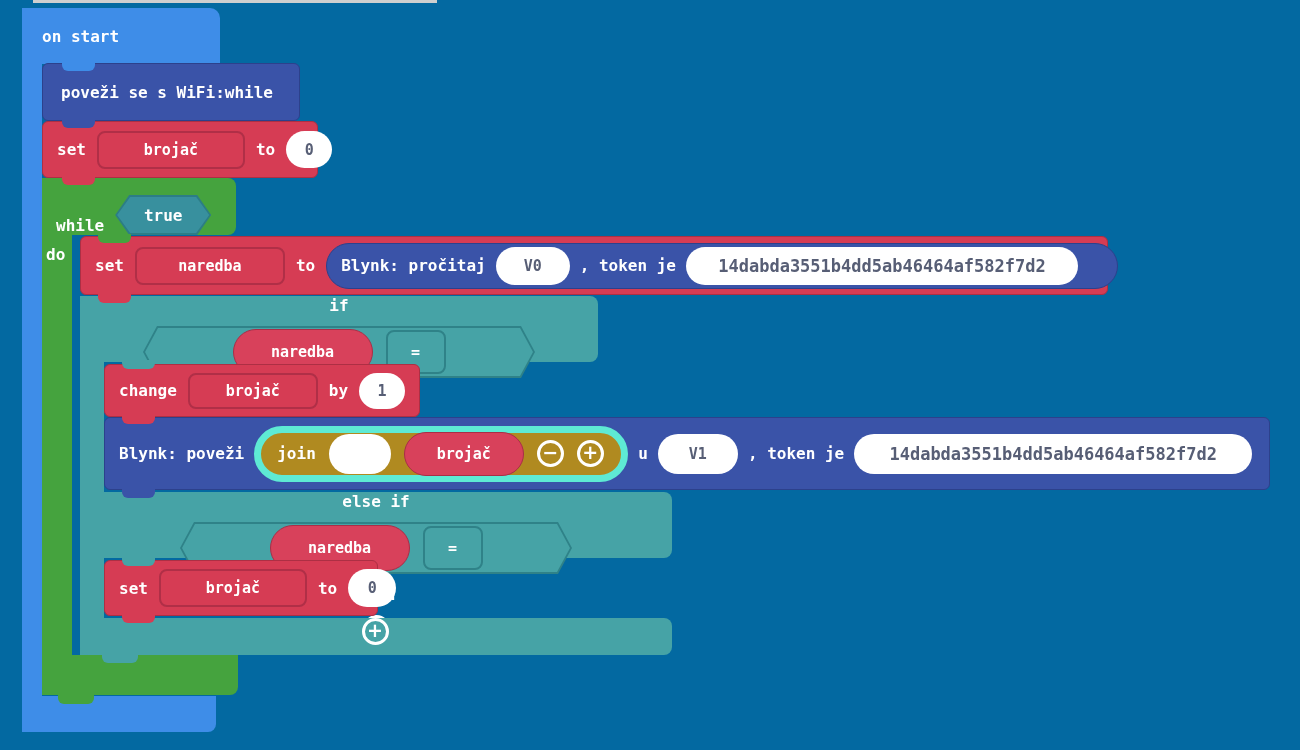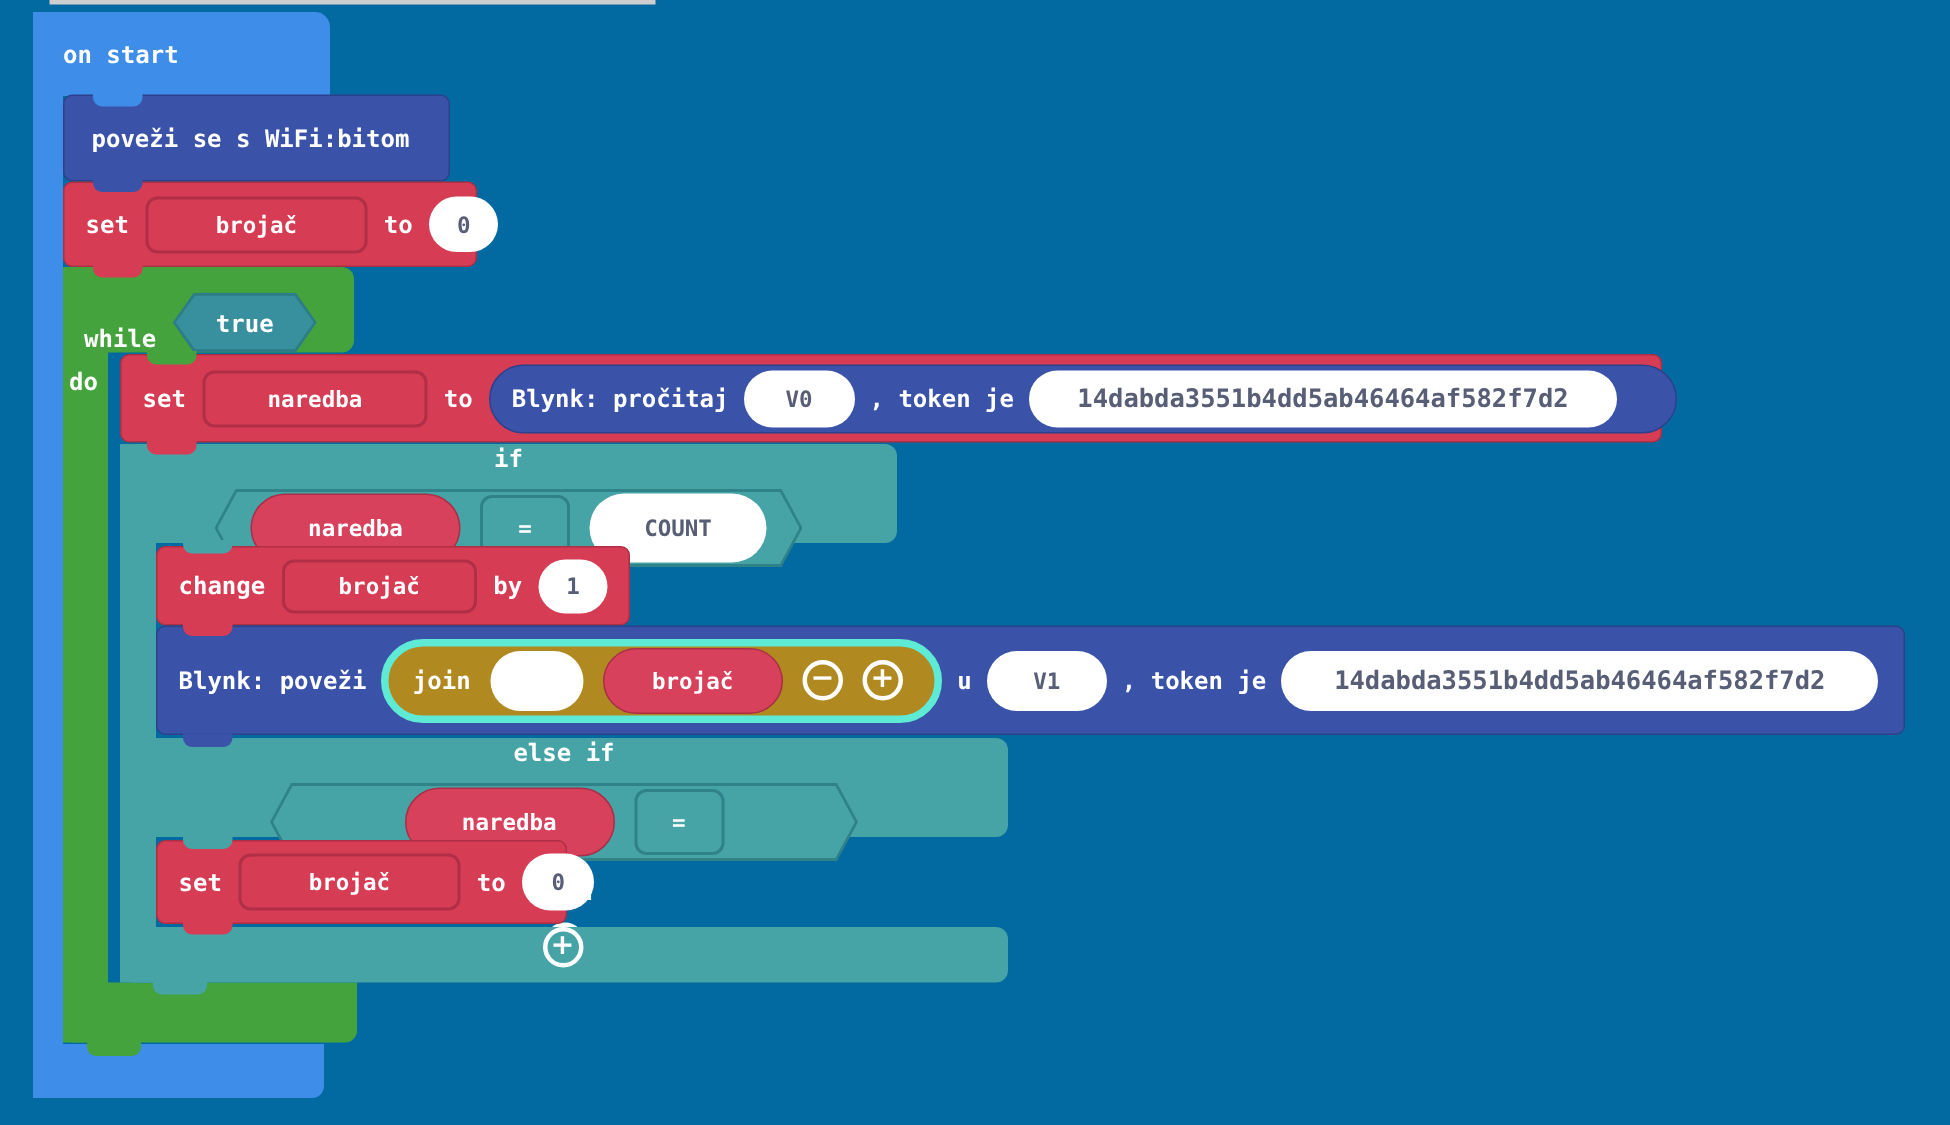--- a/index.html
+++ b/index.html
@@ -68,21 +68,21 @@
 <div class="canvas">
   <div class="topstrip"></div>
 
   <div class="part c-blue" style="left:22px;top:8px;width:20px;height:724px"></div>
   <div class="part c-blue rbot" style="left:22px;top:696px;width:194px;height:36px"></div>
   <div class="part c-blue hat pad" style="left:22px;top:8px;width:198px;height:56px">
     <span class="lbl" style="margin-left:6px">on start</span>
   </div>
 
   <div class="part c-dblue bd-dblue rall pad" style="left:42px;top:63px;width:258px;height:58px">
-    <span class="lbl" style="margin-left:4px">poveži se s WiFi:bitom</span>
+    <span class="lbl" style="margin-left:4px">poveži se s WiFi:while</span>
   </div>
 
   <div class="part c-red bd-red rall pad" style="left:42px;top:121px;width:276px;height:57px">
     <span class="lbl">set</span>
     <span class="field f-red" style="width:148px;height:38px">brojač</span>
     <span class="lbl">to</span>
     <span class="oval" style="width:46px;height:37px">0</span>
   </div>
 
   <div class="part c-green" style="left:42px;top:178px;width:30px;height:517px"></div>
@@ -111,21 +111,20 @@
   </div>
 
   <div class="part c-teal" style="left:80px;top:296px;width:24px;height:359px"></div>
   <div class="part c-teal pad" style="left:80px;top:296px;width:518px;height:66px;border-radius:8px 8px 8px 0">
     <span class="lbl">if</span>
     <span class="hex" style="width:392px;height:52px">
       <span class="hx-outer" style="background:#2f8288"></span>
       <span class="hx-inner" style="background:#46a3a6">
         <span class="pill-red" style="width:140px;height:46px">naredba</span>
         <span class="field f-teal" style="width:60px;height:44px">=</span>
-        <span class="oval" style="width:118px;height:46px">COUNT</span>
       </span>
     </span>
     <span class="lbl">then</span>
   </div>
   <div class="part c-teal pad" style="left:80px;top:492px;width:592px;height:66px;border-radius:0 8px 8px 0">
     <span class="lbl">else if</span>
     <span class="hex" style="width:392px;height:52px">
       <span class="hx-outer" style="background:#2f8288"></span>
       <span class="hx-inner" style="background:#46a3a6">
         <span class="pill-red" style="width:140px;height:46px">naredba</span>
@@ -145,21 +144,21 @@
 
   <div class="part c-red bd-red rall pad" style="left:104px;top:364px;width:316px;height:53px">
     <span class="lbl">change</span>
     <span class="field f-red" style="width:130px;height:36px">brojač</span>
     <span class="lbl">by</span>
     <span class="oval" style="width:46px;height:36px">1</span>
   </div>
 
   <div class="part c-dblue bd-dblue rall pad" style="left:104px;top:417px;width:1166px;height:73px;gap:10px">
     <span class="lbl">Blynk: poveži</span>
-    <span class="reporter c-gold" style="width:374px;height:56px;border:5px solid #5eead4;padding:0 16px;gap:13px">
+    <span class="reporter c-gold" style="width:374px;height:56px;border:7px solid #5eead4;padding:0 16px;gap:13px">
       <span class="lbl">join</span>
       <span class="oval" style="width:62px;height:40px"></span>
       <span class="pill-red" style="width:120px;height:44px">brojač</span>
       <span class="cbtn">
           <span>−</span>
         </span>
       <span class="cbtn">
           <span>+</span>
         </span>
     </span>

